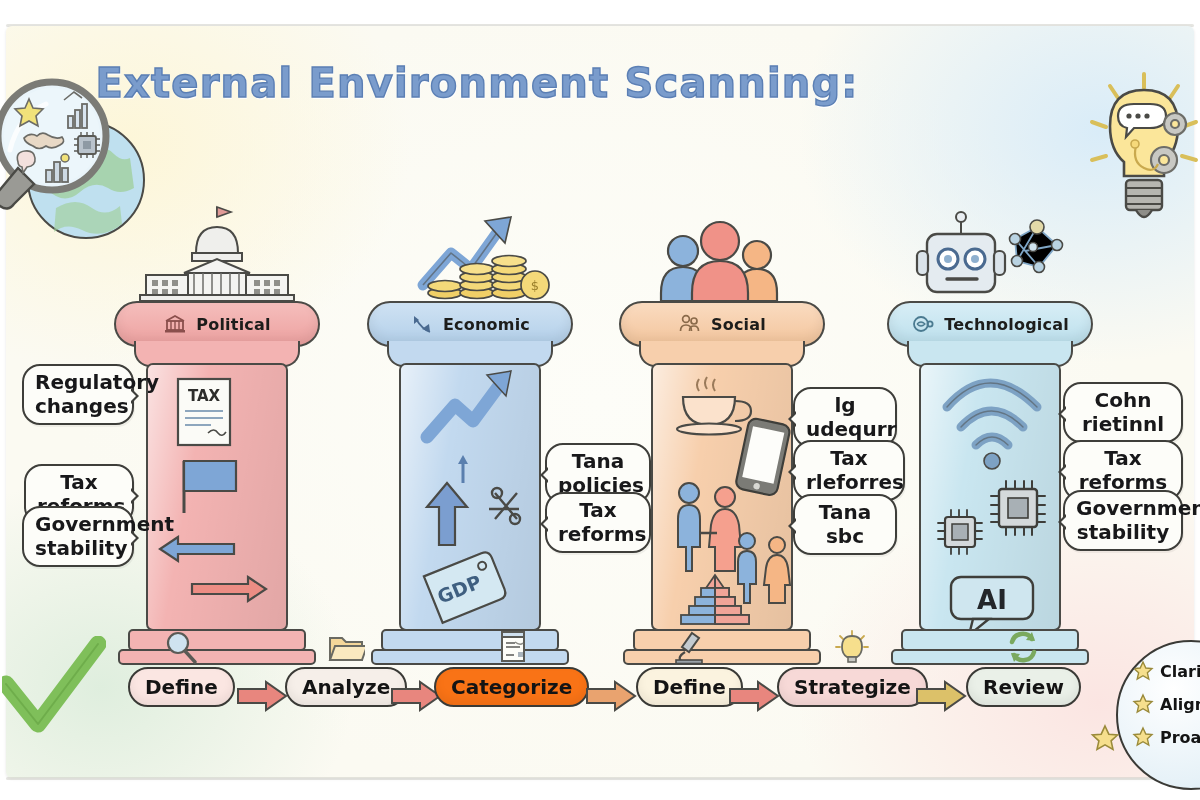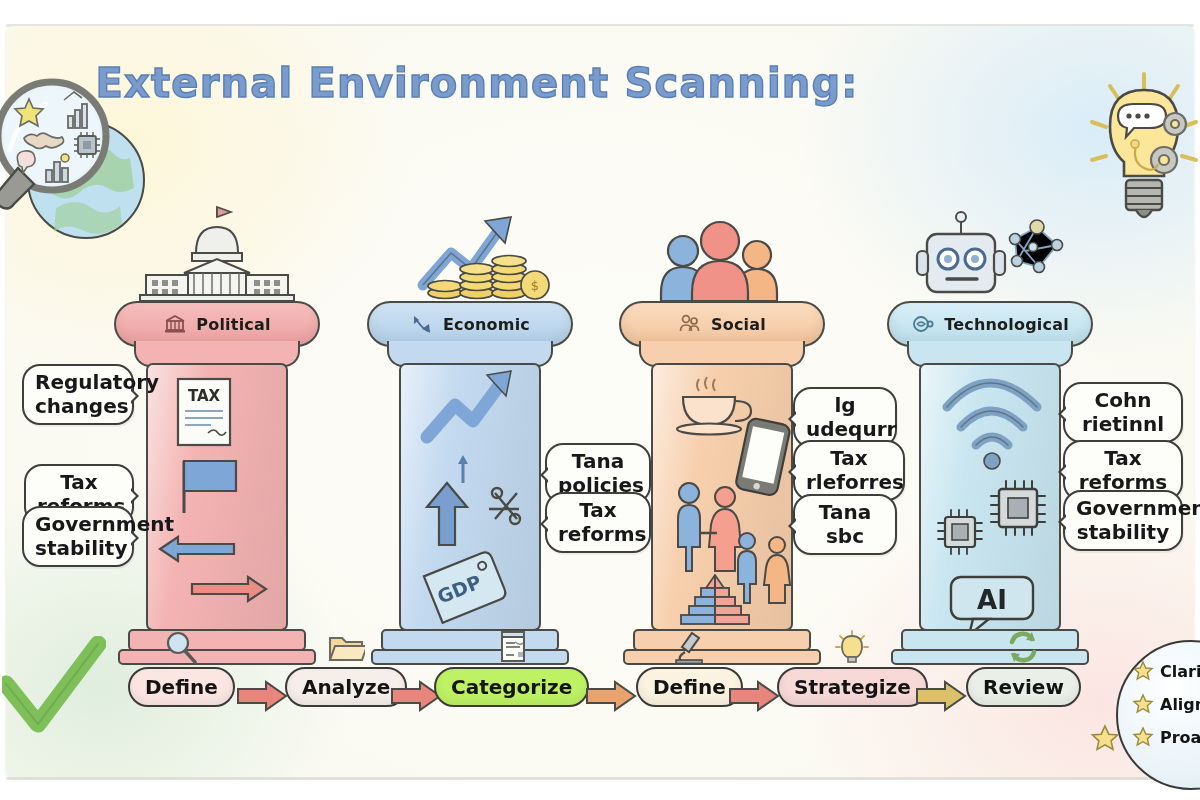--- a/index.html
+++ b/index.html
@@ -587,21 +587,21 @@
     </svg>
 
     <div class="step" style="left:434px; top:2px;">
       <svg class="step-icon" viewBox="0 0 38 34">
         <rect x="9" y="2" width="22" height="29" fill="#fdfdf8" stroke="#5a5a55" stroke-width="2"></rect>
         <rect x="9" y="2" width="22" height="5" fill="#cfe0ee" stroke="#5a5a55" stroke-width="2"></rect>
         <path d="M13 13 h9 M13 17 h14 M13 25 h8" stroke="#5a5a55" stroke-width="1.6"></path>
         <path d="M22 12 q5 4 8 1" stroke="#8a8a84" stroke-width="1.6" fill="none"></path>
         <rect x="25" y="22" width="5" height="5" fill="#aab4bc"></rect>
       </svg>
-      <div class="step-pill" style="background:#bef264;">Categorize</div>
+      <div class="step-pill" style="background:#f97316;">Categorize</div>
     </div>
     <svg class="arrow" style="left:585px;" viewBox="0 0 52 32">
       <path d="M2 9 h28 v-7 l20 14 l-20 14 v-7 h-28 z" fill="#e9a36f" stroke="#4a4a46" stroke-width="2"></path>
     </svg>
 
     <div class="step" style="left:636px; top:2px;">
       <svg class="step-icon" viewBox="0 0 38 34">
         <path d="M22 3 l7 5 l-10 14 l-7 -5 z" fill="#c4cbd0" stroke="#4a4a46" stroke-width="2"></path>
         <path d="M15 22 q-8 5 -4 9 h18" fill="none" stroke="#4a4a46" stroke-width="2.2"></path>
         <rect x="6" y="30" width="26" height="3.5" fill="#9aa2a8" stroke="#4a4a46" stroke-width="1.6"></rect>

